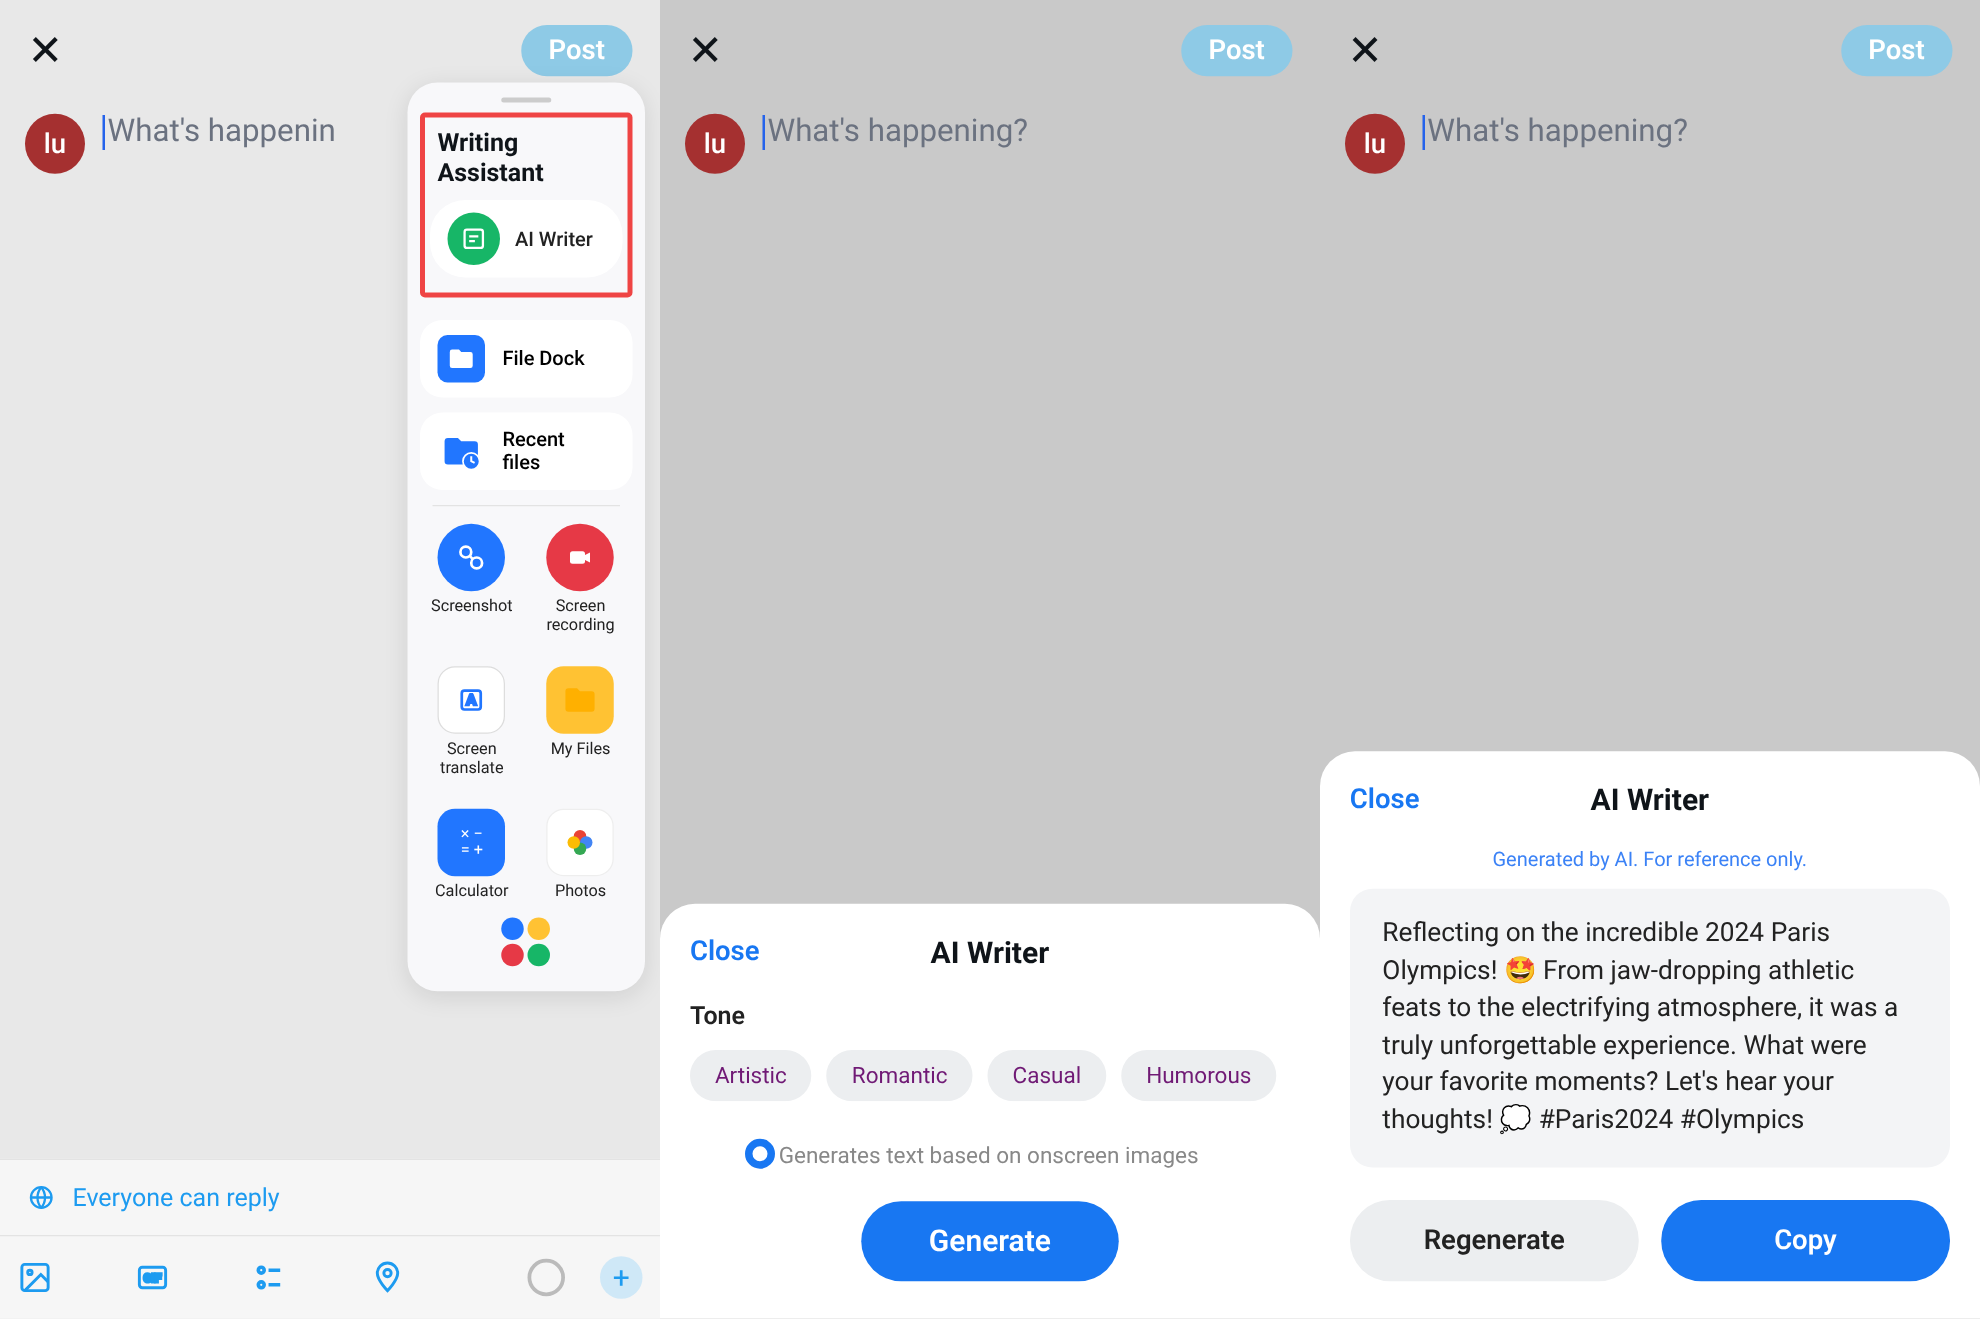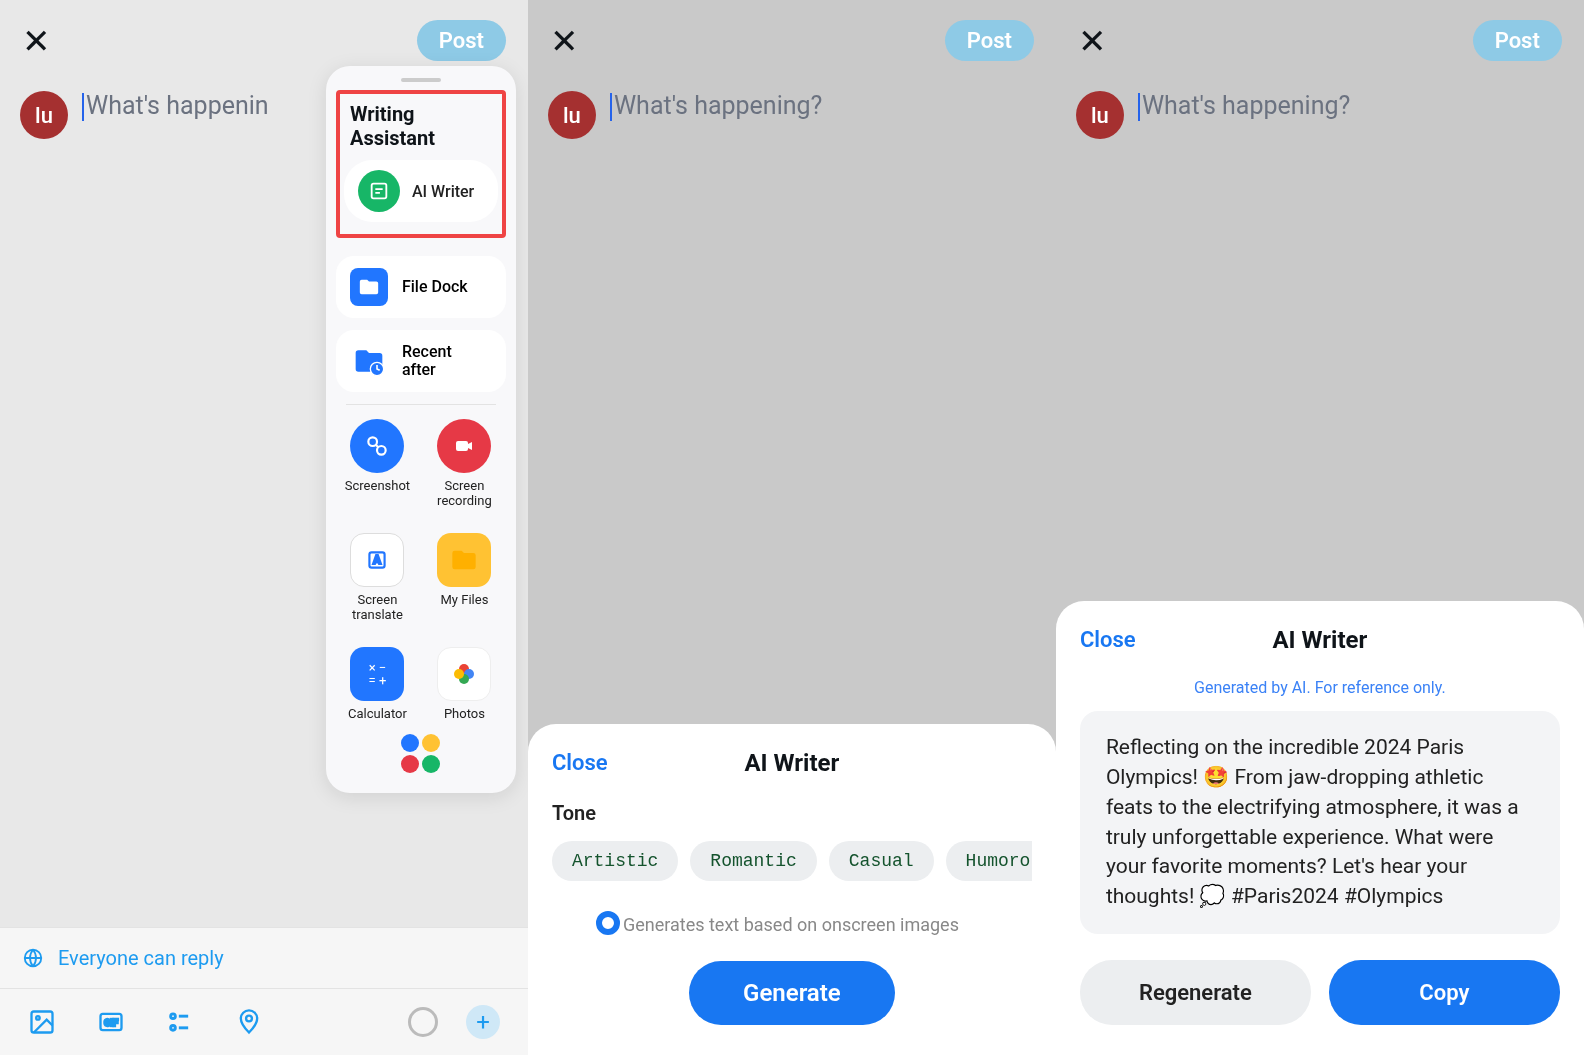--- a/index.html
+++ b/index.html
@@ -38,38 +38,38 @@
 .icon-red { background:#e63946; }
 .icon-white { background:#fff; border:1px solid #ddd; color:#2176ff; }
 .icon-yellow { background:#ffc233; }
 .mini-dots { display:flex; flex-wrap:wrap; gap:3px; width:44px; justify-content:center; margin:12px auto 0; }
 .mini-dots span { width:18px; height:18px; border-radius:50%; }
 
 
 .bottom1 { position:absolute; bottom:0; left:0; right:0; background:#f6f6f6; }
 .reply-row { display:flex; align-items:center; gap:14px; padding:18px 22px; color:#1d9bf0; font-size:20px; border-bottom:1px solid #e3e3e3; border-top:1px solid #e3e3e3; }
 .globe { width:22px; height:22px; }
-.toolbar { display:flex; align-items:center; padding:16px 28px; gap:41px; }
+.toolbar { display:flex; align-items:center; padding:16px 14px; gap:66px; }
 .tb-icon { color:#1d9bf0; width:28px; height:28px; cursor:pointer; }
 .tb-right { margin-left:auto; display:flex; align-items:center; gap:28px; }
 .circle-outline { width:30px; height:30px; border:3px solid #bbb; border-radius:50%; }
 .plus-btn { width:34px; height:34px; border-radius:50%; background:#cfe8f7; color:#1d9bf0; display:flex; align-items:center; justify-content:center; font-size:24px; }
 
 
 .sheet { position:absolute; left:0; right:0; bottom:0; background:#fff; border-radius:28px 28px 0 0; padding:26px 24px 30px; }
 .sheet-head { display:flex; align-items:center; margin-bottom:26px; position:relative;text-align:center; }
 .close-link { color:#1877f2; font-size:22px; font-weight:600; cursor:pointer; }
 .sheet-title { position:absolute; left:50%; transform:translateX(-50%); font-size:24px; font-weight:700; color:#0f1419; }
 .input-box { background:#f3f4f6; border-radius:18px; padding:20px 18px 14px; min-height:172px; display:flex; flex-direction:column; }
 .input-text { font-size:22px; color:#222; flex:1; }
 .input-cursor { display:inline-block; width:2px; height:24px; background:#2563eb; vertical-align:middle; }
 .counter { text-align:right; color:#aaa; font-size:18px; margin-top:auto; }
 .tone-label { font-size:20px; font-weight:600; color:#222; margin:26px 0 16px; }
 .chips { display:flex; gap:12px; overflow:hidden; }
-.chip { background:#eceef0; color:#14532d; padding:10px 20px; border-radius:22px; font-size:18px; white-space:nowrap; cursor:pointer;font-family:Liberation Mono, monospace; }
+.chip { background:#eceef0; color:#701a75; padding:10px 20px; border-radius:22px; font-size:18px; white-space:nowrap; cursor:pointer; }
 .radio-row { display:flex; align-items:flex-end; gap:3px; margin:30px 0 26px; padding-left:44px; }
 .radio { width:24px; height:24px; border-radius:50%; border:6px solid #1877f2; background:#fff; }
 .radio-label { color:#888; font-size:18px; }
 .gen-btn { display:block; margin:0 auto; background:#1877f2; color:#fff; font-size:24px; font-weight:600; border:none; padding:18px 54px; border-radius:32px; cursor:pointer; }
 
 
 .disclaimer { text-align:center; color:#3b82f6; font-size:16px; margin-bottom:14px; }
 .result-box { background:#f3f4f6; border-radius:18px; padding:22px 26px; margin-bottom:26px; }
 .result-text { font-size:21px; line-height:1.42; color:#222; }
 .btn-row { display:flex; gap:18px;justify-content:center; }
@@ -114,21 +114,21 @@
     </div>
     <div class="panel-card">
       <div class="pc-icon recent-icon">
         <svg width="32" height="32" viewBox="0 0 24 24" fill="#2176ff">
             <path d="M10 4H4a2 2 0 00-2 2v12a2 2 0 002 2h16a2 2 0 002-2V8a2 2 0 00-2-2h-8l-2-2z"></path>
             <circle cx="18" cy="18" r="5" fill="#2176ff" stroke="#fff" stroke-width="1"></circle>
             <path d="M18 15v3l2 1" stroke="#fff" stroke-width="1.2" fill="none"></path>
           </svg>
       </div>
       <span class="pc-label" style="white-space:pre-line">Recent
-after</span>
+files</span>
     </div>
     <div class="divider"></div>
     <div class="grid2">
       <div class="app-item">
         <div class="app-icon icon-blue">
             <svg width="26" height="26" viewBox="0 0 24 24" fill="none" stroke="#fff" stroke-width="2">
               <circle cx="8" cy="8" r="4"></circle>
               <circle cx="16" cy="16" r="4"></circle>
               <path d="M11 11l2 2"></path>
             </svg>

